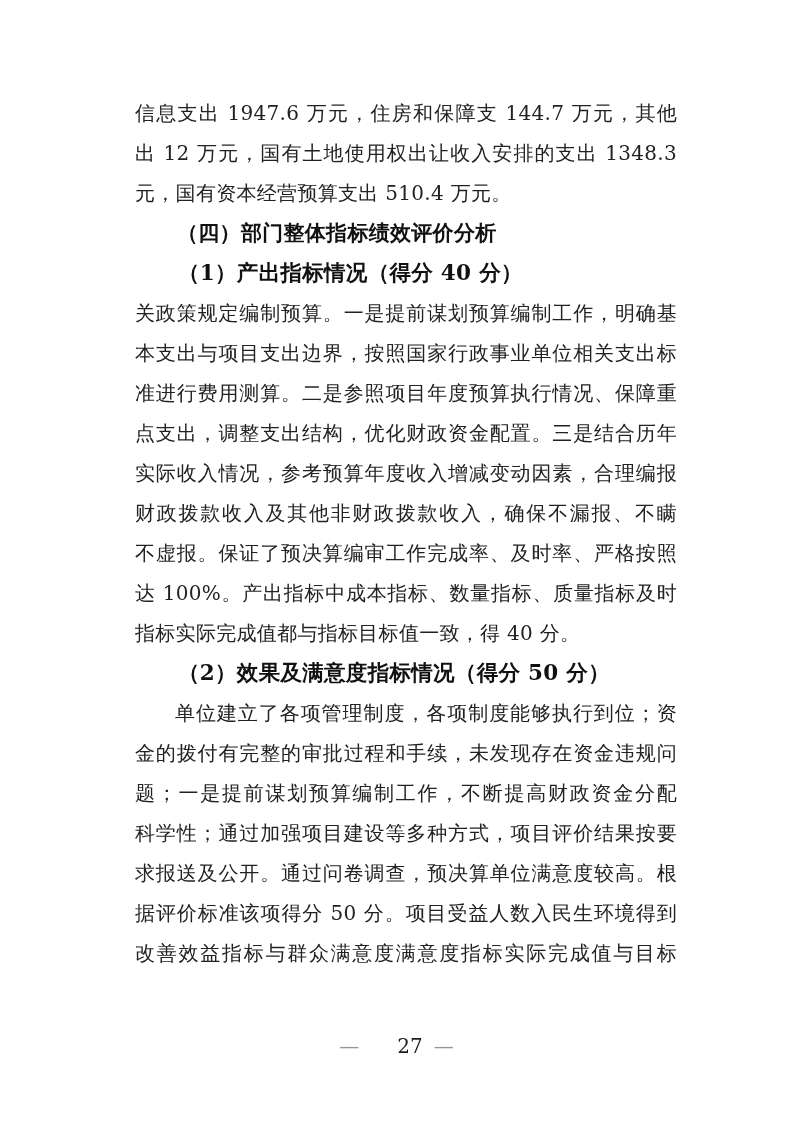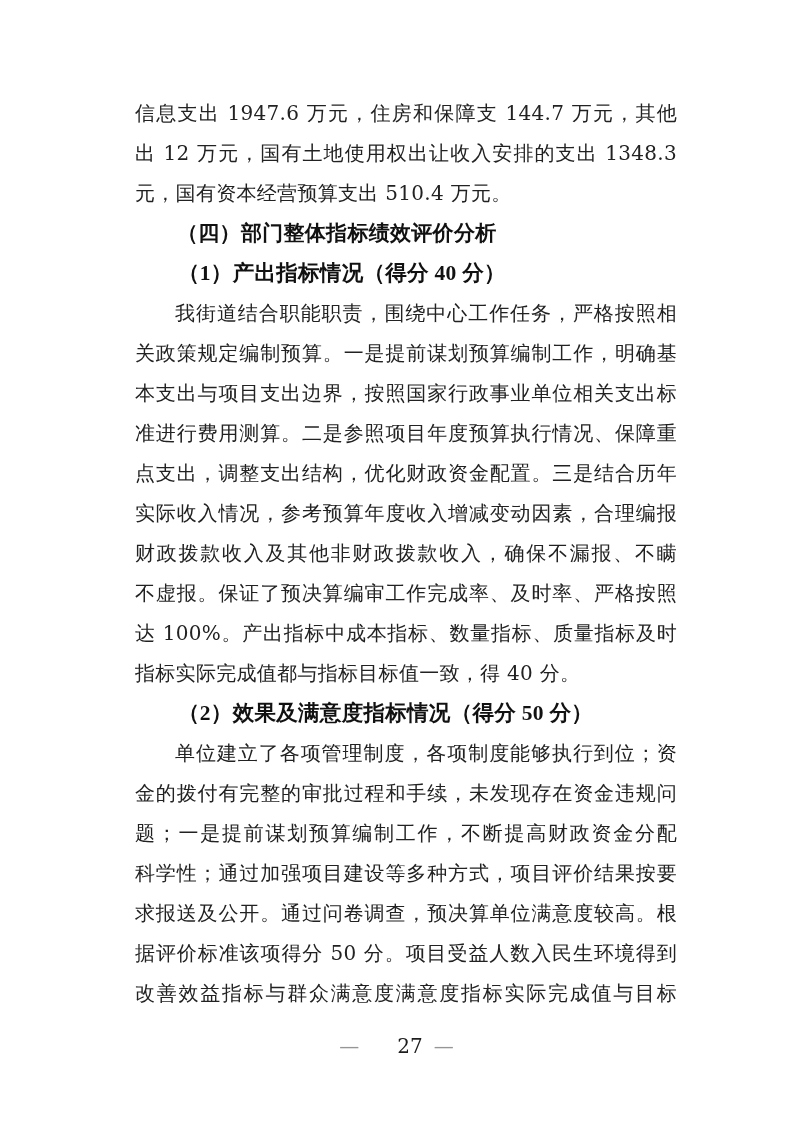--- a/index.html
+++ b/index.html
@@ -55,21 +55,20 @@
     font-size: 21px;
     color: #111111;
   }
   .line.heading2 {
     text-align: left;
     text-align-last: left;
     text-indent: 2em;
     font-weight: bold;
     font-size: 21.5px;
     color: #111111;
-    font-family: Liberation Serif, serif;
   }
   .footer {
     position: absolute;
     top: 1032px;
     left: 0;
     width: 100%;
     text-align: center;
     font-size: 20px;
     line-height: 28px;
     color: #1d1d1d;
@@ -87,21 +86,20 @@
 </head>
 <body>
 
 <div class="page">
   <div class="text-block">
       <div class="line full">信息支出 1947.6 万元，住房和保障支 144.7 万元，其他支</div>
       <div class="line full">出 12 万元，国有土地使用权出让收入安排的支出 1348.3 万</div>
       <div class="line end">元，国有资本经营预算支出 510.4 万元。</div>
       <div class="line heading1">（四）部门整体指标绩效评价分析</div>
       <div class="line heading2">（1）产出指标情况（得分 40 分）</div>
-      <div class="line first">我街道结合职能职责，围绕中心工作任务，严格按照相</div>
       <div class="line full">关政策规定编制预算。一是提前谋划预算编制工作，明确基</div>
       <div class="line full">本支出与项目支出边界，按照国家行政事业单位相关支出标</div>
       <div class="line full">准进行费用测算。二是参照项目年度预算执行情况、保障重</div>
       <div class="line full">点支出，调整支出结构，优化财政资金配置。三是结合历年</div>
       <div class="line full">实际收入情况，参考预算年度收入增减变动因素，合理编报</div>
       <div class="line full">财政拨款收入及其他非财政拨款收入，确保不漏报、不瞒报、</div>
       <div class="line full">不虚报。保证了预决算编审工作完成率、及时率、严格按照相</div>
       <div class="line full">达 100%。产出指标中成本指标、数量指标、质量指标及时效</div>
       <div class="line end">指标实际完成值都与指标目标值一致，得 40 分。</div>
       <div class="line heading2">（2）效果及满意度指标情况（得分 50 分）</div>

